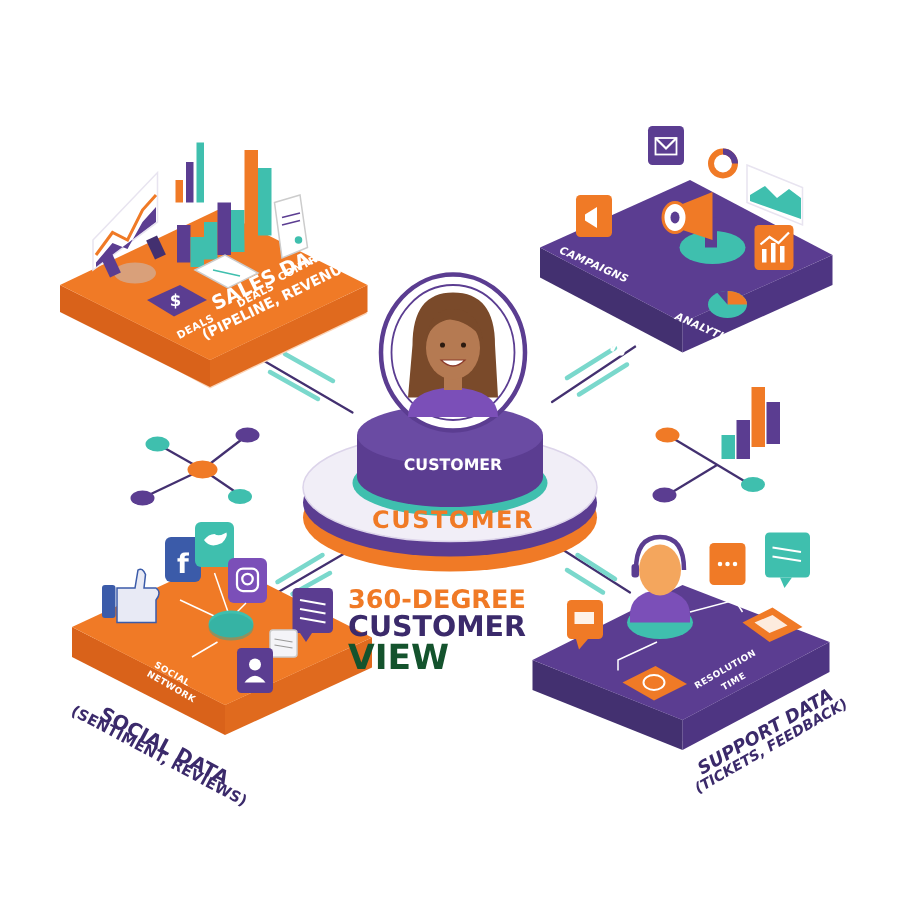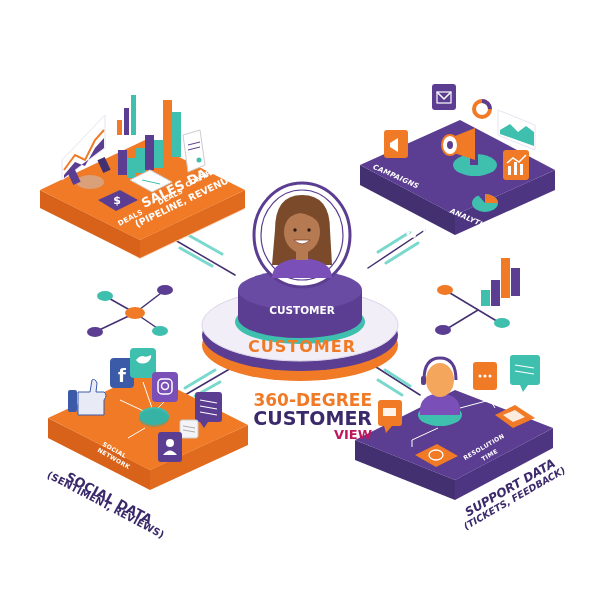--- a/index.html
+++ b/index.html
@@ -1,21 +1,21 @@
 <!DOCTYPE html>
 <html><head>
 <meta charset="utf-8">
 <style>
   html, body { margin:0; padding:0; background:#ffffff; }
   body { width:600px; height:600px; position:relative; overflow:hidden; font-family:"DejaVu Sans", sans-serif; }
   .abs { position:absolute; }
   svg { position:absolute; left:0; top:0; }
   .plat-label { position:absolute; font-weight:bold; text-transform:uppercase; white-space:nowrap; line-height:1.05; text-align:center; }
   .small-label { position:absolute; font-size:7px; font-weight:bold; text-transform:uppercase; white-space:nowrap; letter-spacing:0.3px; }
-  .title-block { position:absolute; left:232px; top:392px; width:140px; text-align:right; font-weight:bold; line-height:1.0; }
+  .title-block { position:absolute; left:232px; top:392px; width:140px; text-align:left; font-weight:bold; line-height:1.0; }
 </style>
 </head>
 <body>
 
 <svg width="600" height="600" viewBox="0 0 600 600">
 
   <g stroke-linecap="round">
     <line x1="175" y1="240" x2="235" y2="275" stroke="#433070" stroke-width="1.5"></line>
     <line x1="190" y1="236" x2="222" y2="254" stroke="#7ad8cc" stroke-width="3"></line>
     <line x1="180" y1="248" x2="212" y2="266" stroke="#7ad8cc" stroke-width="3"></line>
@@ -267,21 +267,21 @@
 <div class="plat-label" style="left:358px; top:202px; font-size:9.5px; color:#fff; transform:rotate(26deg); transform-origin:left top;">(CAMPAIGNS, LEADS)</div>
 <div class="small-label" style="left:375px; top:163px; color:#fff; font-style:italic; transform:rotate(24deg); transform-origin:left top;">CAMPAIGNS</div>
 <div class="small-label" style="left:452px; top:207px; color:#fff; font-style:italic; transform:rotate(24deg); transform-origin:left top;">ANALYTICS</div>
 
 <div class="abs" style="left:252px; top:304px; width:100px; text-align:center; font-size:10.5px; font-weight:bold; color:#fff;">CUSTOMER</div>
 <div class="abs" style="left:240px; top:337px; width:124px; text-align:center; font-size:16px; font-weight:bold; color:#f07a26; letter-spacing:1px;">CUSTOMER</div>
 
 <div class="title-block">
   <div style="font-size:17px; color:#f07a26;">360-DEGREE</div>
   <div style="font-size:19px; color:#3b2a6b;">CUSTOMER</div>
-  <div style="font-size:13px; color:#be185d;">VIEW</div>
+  <div style="font-size:23px; color:#14532d;">VIEW</div>
 </div>
 
 <div class="plat-label" style="left:70px; top:470px; font-size:13px; color:#3b2a6b; transform:rotate(28deg); transform-origin:left top;">SOCIAL DATA</div>
 <div class="plat-label" style="left:50px; top:470px; font-size:10px; color:#3b2a6b; transform:rotate(28deg); transform-origin:left top;">(SENTIMENT, REVIEWS)</div>
 <div class="small-label" style="left:105px; top:440px; color:#fff; font-size:6px; transform:rotate(30deg); transform-origin:left top;">SOCIAL</div>
 <div class="small-label" style="left:100px; top:446px; color:#fff; font-size:6px; transform:rotate(30deg); transform-origin:left top;">NETWORK</div>
 
 <div class="plat-label" style="left:463px; top:508px; font-size:12px; color:#3b2a6b; font-style:italic; transform:rotate(-30deg); transform-origin:left top;">SUPPORT DATA</div>
 <div class="plat-label" style="left:462px; top:523px; font-size:9.5px; color:#3b2a6b; font-style:italic; transform:rotate(-30deg); transform-origin:left top;">(TICKETS, FEEDBACK)</div>
 <div class="small-label" style="left:462px; top:455px; color:#fff; font-size:6px; transform:rotate(-30deg); transform-origin:left top;">RESOLUTION</div>

